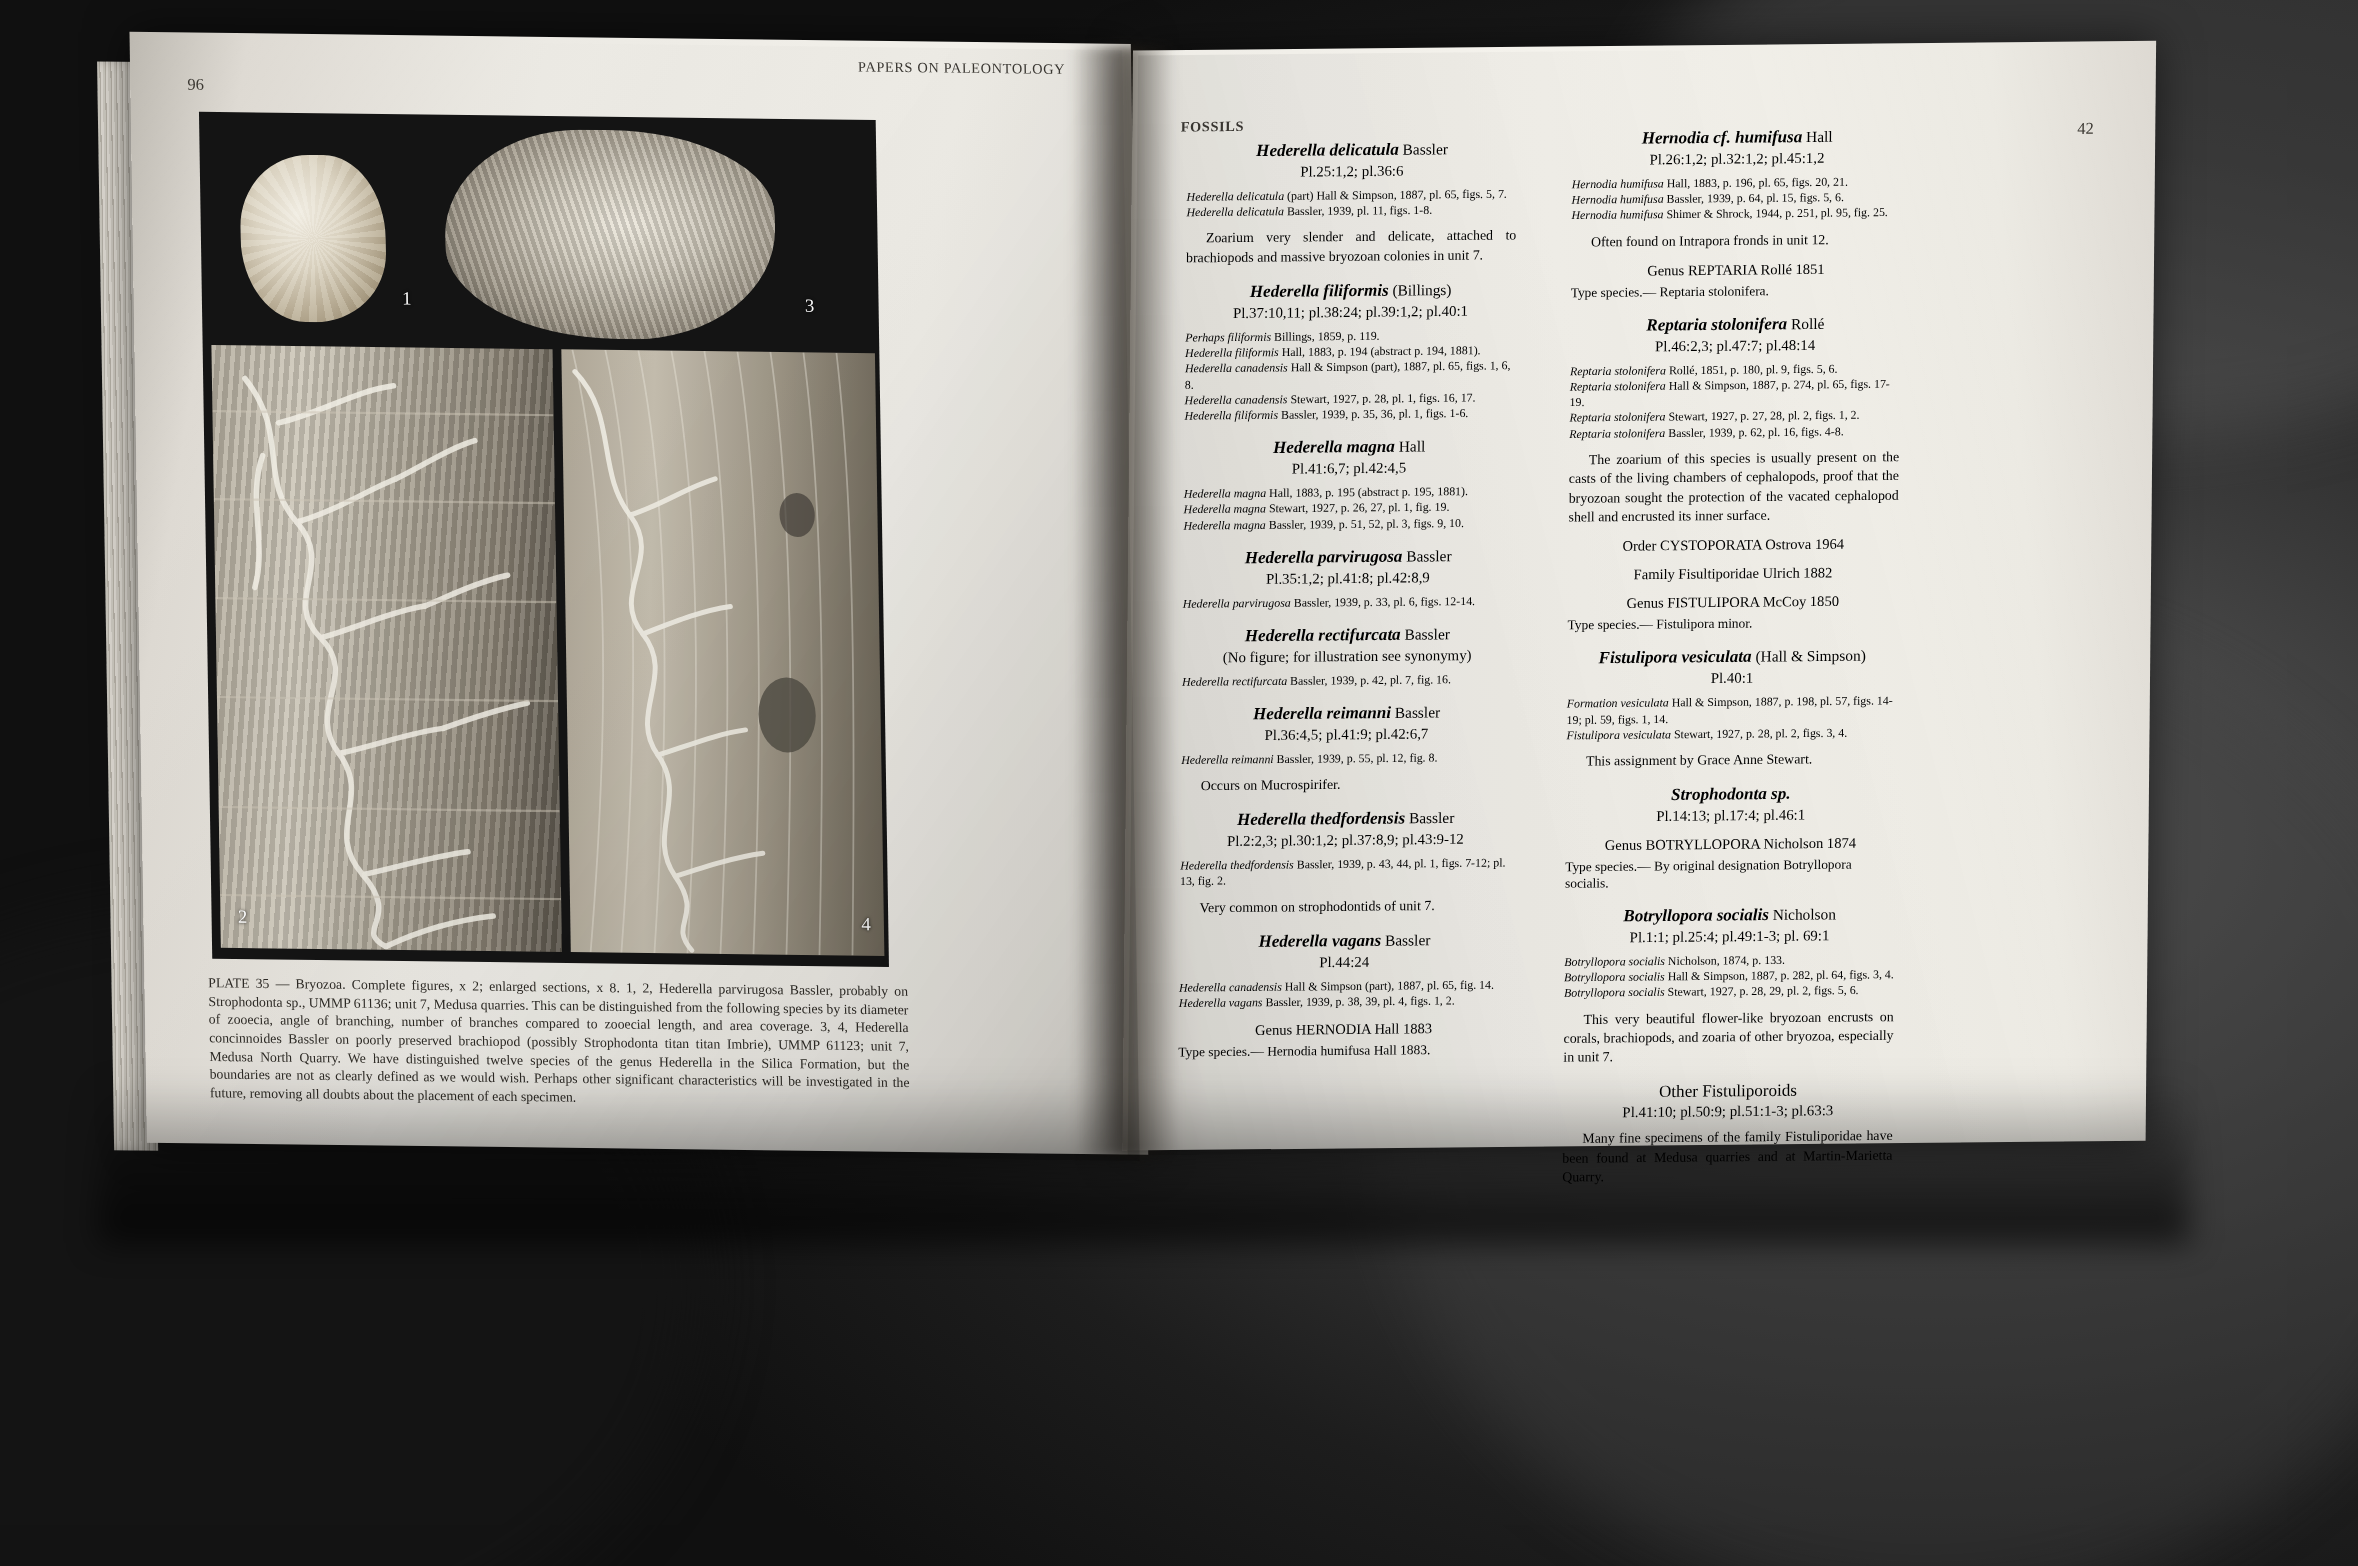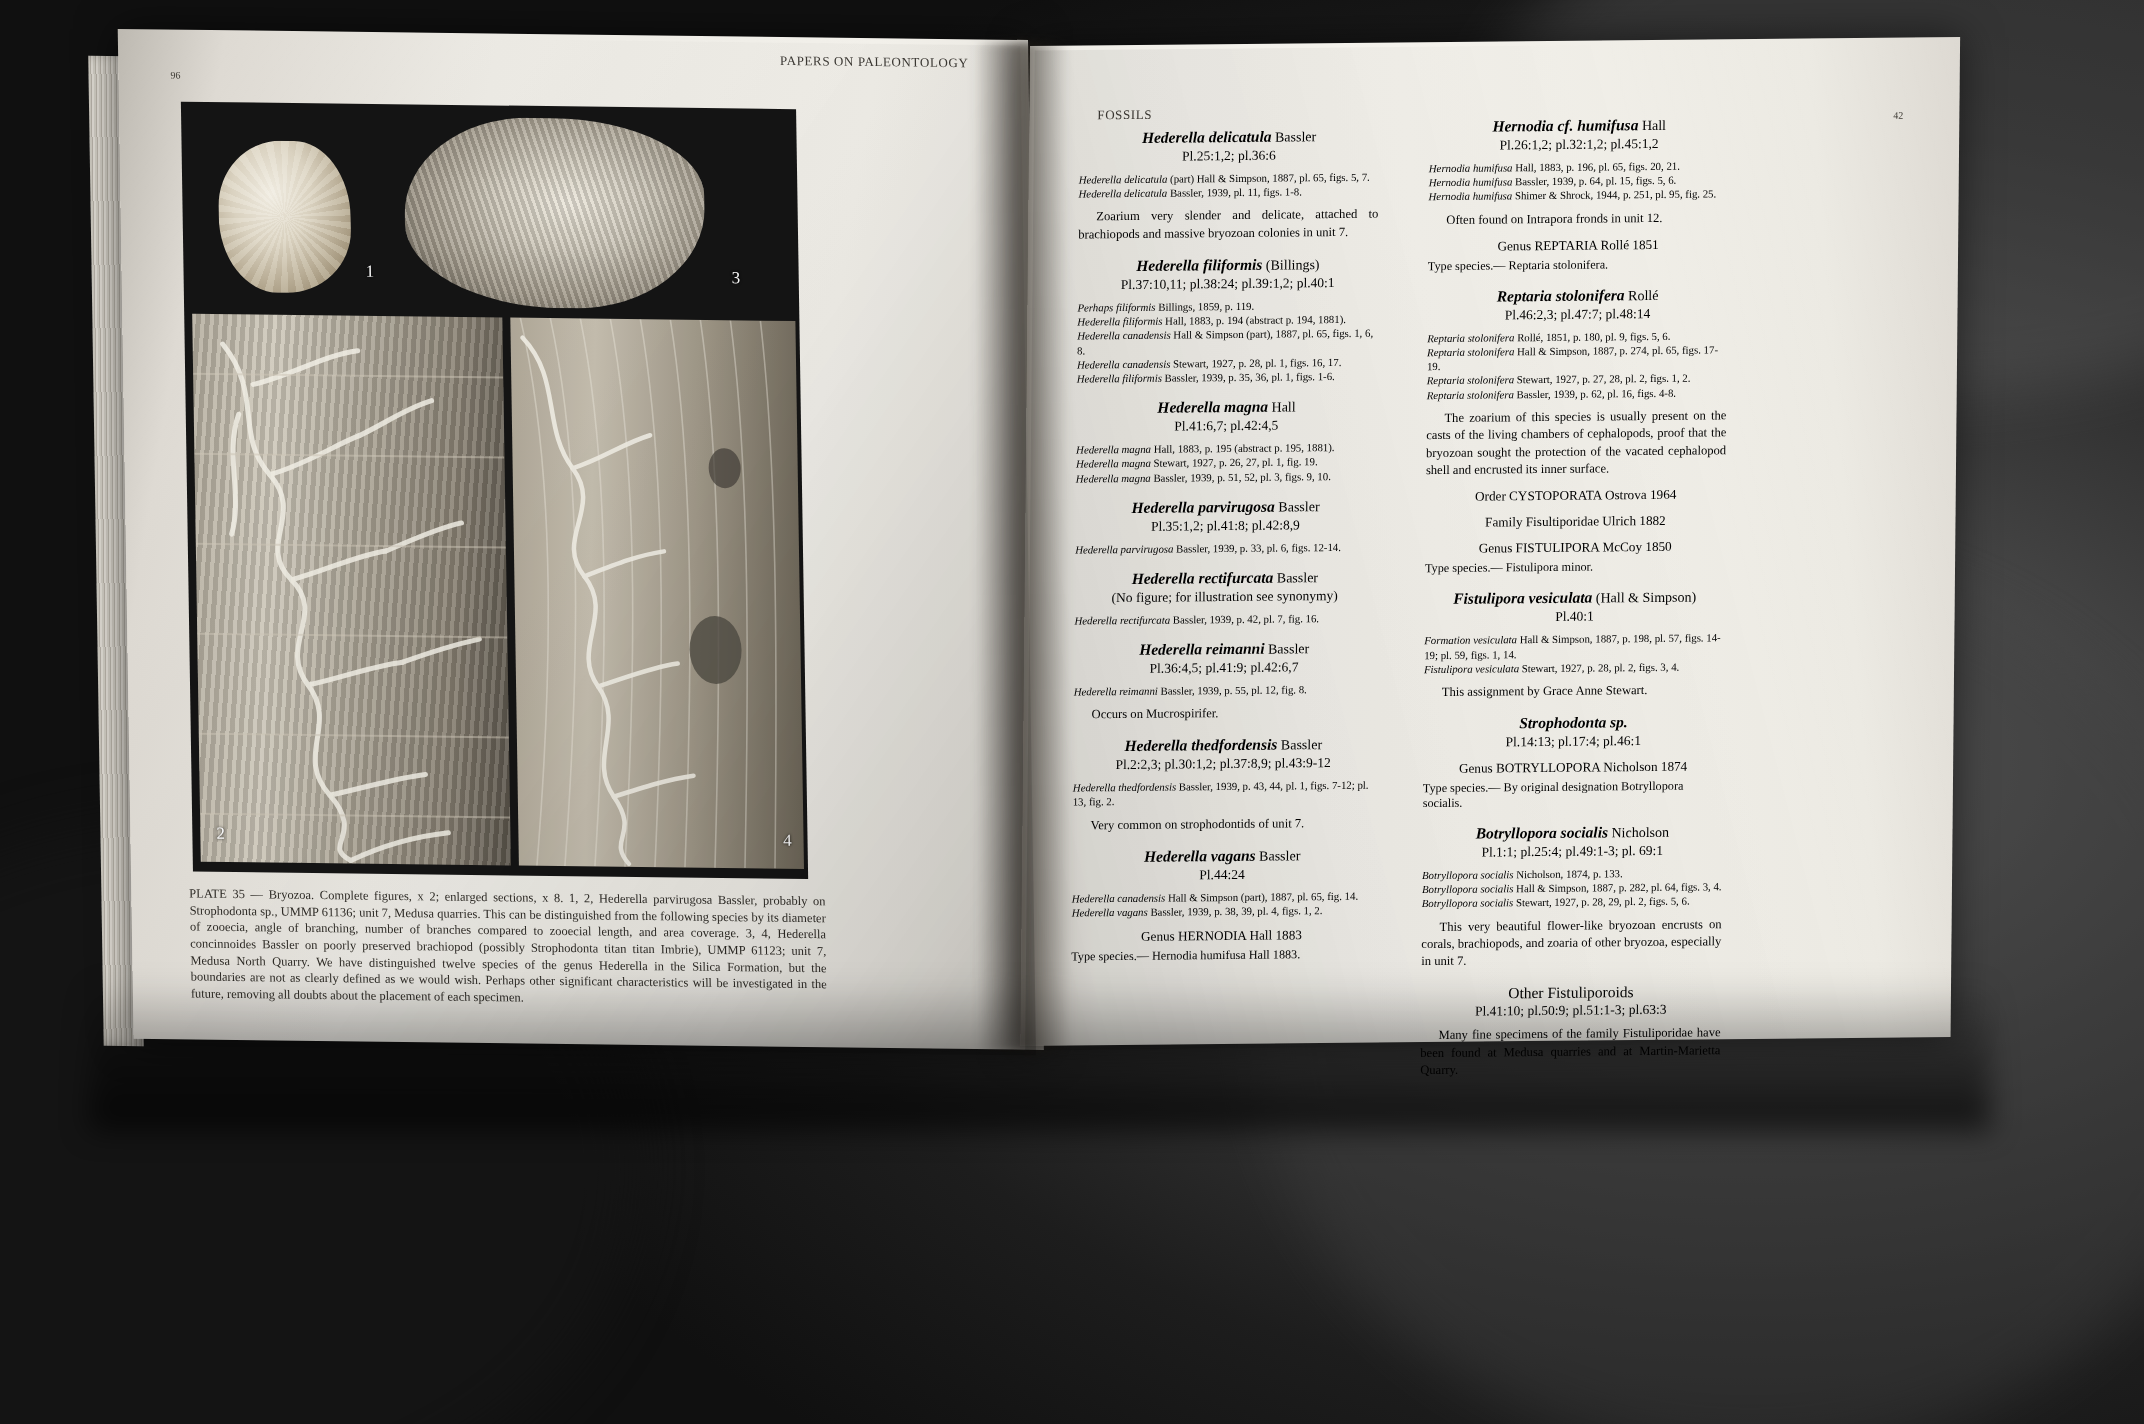--- a/index.html
+++ b/index.html
@@ -44,21 +44,21 @@
   
   #gutter{position:absolute;left:975px;top:42px;width:95px;height:1010px;
     transform:rotate(-0.2deg);
     background:linear-gradient(to right,rgba(0,0,0,0) 0%,rgba(30,25,20,.55) 42%,rgba(40,34,26,.62) 52%,rgba(0,0,0,0) 100%);
     filter:blur(5px);pointer-events:none;}
 
   .page-inner{position:absolute;inset:0;}
 
   
   .runhead{position:absolute;font-variant:small-caps;font-size:13px;letter-spacing:.6px;color:#3b3833;}
-  .folio{position:absolute;font-size:10px;color:#3c3933;}
+  .folio{position:absolute;font-size:15px;color:#3c3933;}
 
   
   #plate{position:absolute;left:62px;top:72px;width:615px;height:770px;background:#141414;overflow:hidden;}
   .plate-cell{position:absolute;overflow:hidden;}
   .fignum{position:absolute;color:#fff;font-family:"Liberation Serif",serif;font-size:17px;text-shadow:0 0 3px #000;}
 
   
   .fossil-a{background:
       radial-gradient(ellipse at 40% 35%,#e9e5dc 0%,#c9c3b6 35%,#9a9386 62%,#6d675c 85%,#3a362f 100%),
       repeating-conic-gradient(from 10deg at 50% 50%, #b9b2a4 0deg 6deg, #a79f91 6deg 12deg);
@@ -181,21 +181,21 @@
           <div class="fignum" style="right:16px;top:722px;">4</div>
         </div>
 
         <div class="caption" style="left:58px;top:856px;width:636px;">PLATE 35 — Bryozoa.  Complete figures, x 2; enlarged sections, x 8.  1, 2, Hederella parvirugosa Bassler, probably on Strophodonta sp., UMMP 61136; unit 7, Medusa quarries.  This can be distinguished from the following species by its diameter of zooecia, angle of branching, number of branches compared to zooecial length, and area coverage.  3, 4, Hederella concinnoides Bassler on poorly preserved brachiopod (possibly Strophodonta titan titan Imbrie), UMMP 61123; unit 7, Medusa North Quarry.  We have distinguished twelve species of the genus Hederella in the Silica Formation, but the boundaries are not as clearly defined as we would wish.  Perhaps other significant characteristics will be investigated in the future, removing all doubts about the placement of each specimen.</div>
 
       </div>
     </div>
 
     <div class="page" id="right-page">
       <div class="page-inner">
-        <div class="runhead" style="left:68px;top:62px;">FOSSILS</div>
+        <div class="runhead" style="left:44px;top:62px;font-weight:bold;">FOSSILS</div>
         <div class="folio" style="right:56px;top:72px;">42</div>
 
         <div class="col" id="col-left" style="left:50px;top:70px;">
             <div class="sp-head"><i>Hederella delicatula</i><span class="auth"> Bassler</span></div>
             <div class="plates">Pl.25:1,2; pl.36:6</div>
             <div class="syn">
               <div><i>Hederella delicatula</i> (part) Hall &amp; Simpson, 1887, pl. 65, figs. 5, 7.</div>
               <div><i>Hederella delicatula</i> Bassler, 1939, pl. 11, figs. 1-8.</div>
             </div>
             <div class="para">Zoarium very slender and delicate, attached to brachiopods and massive bryozoan colonies in unit 7.</div>

